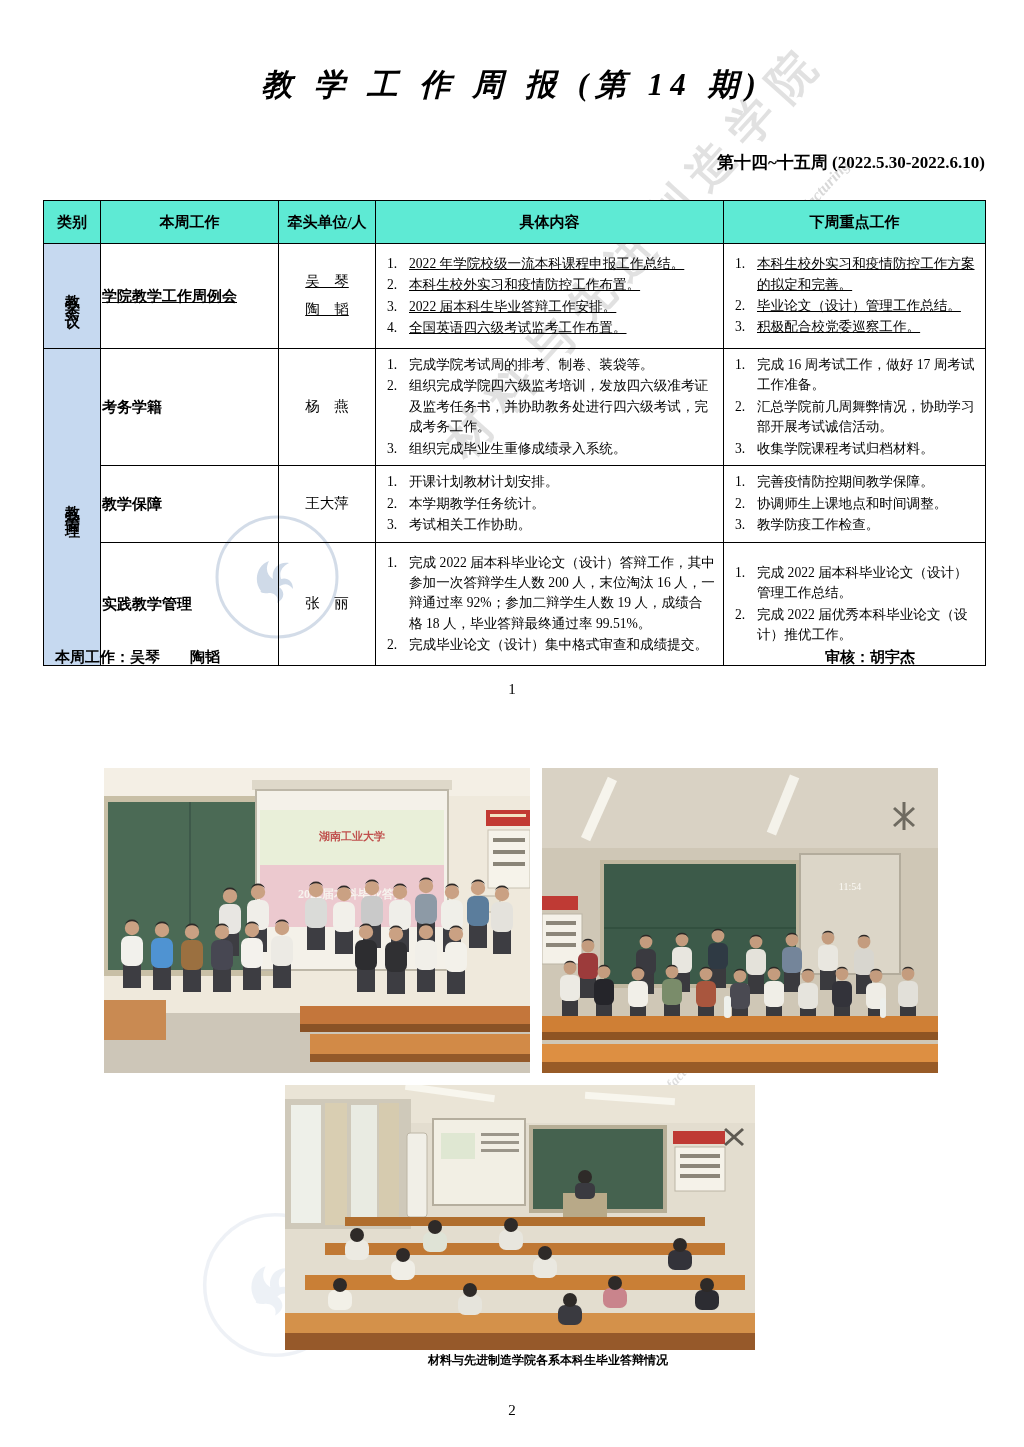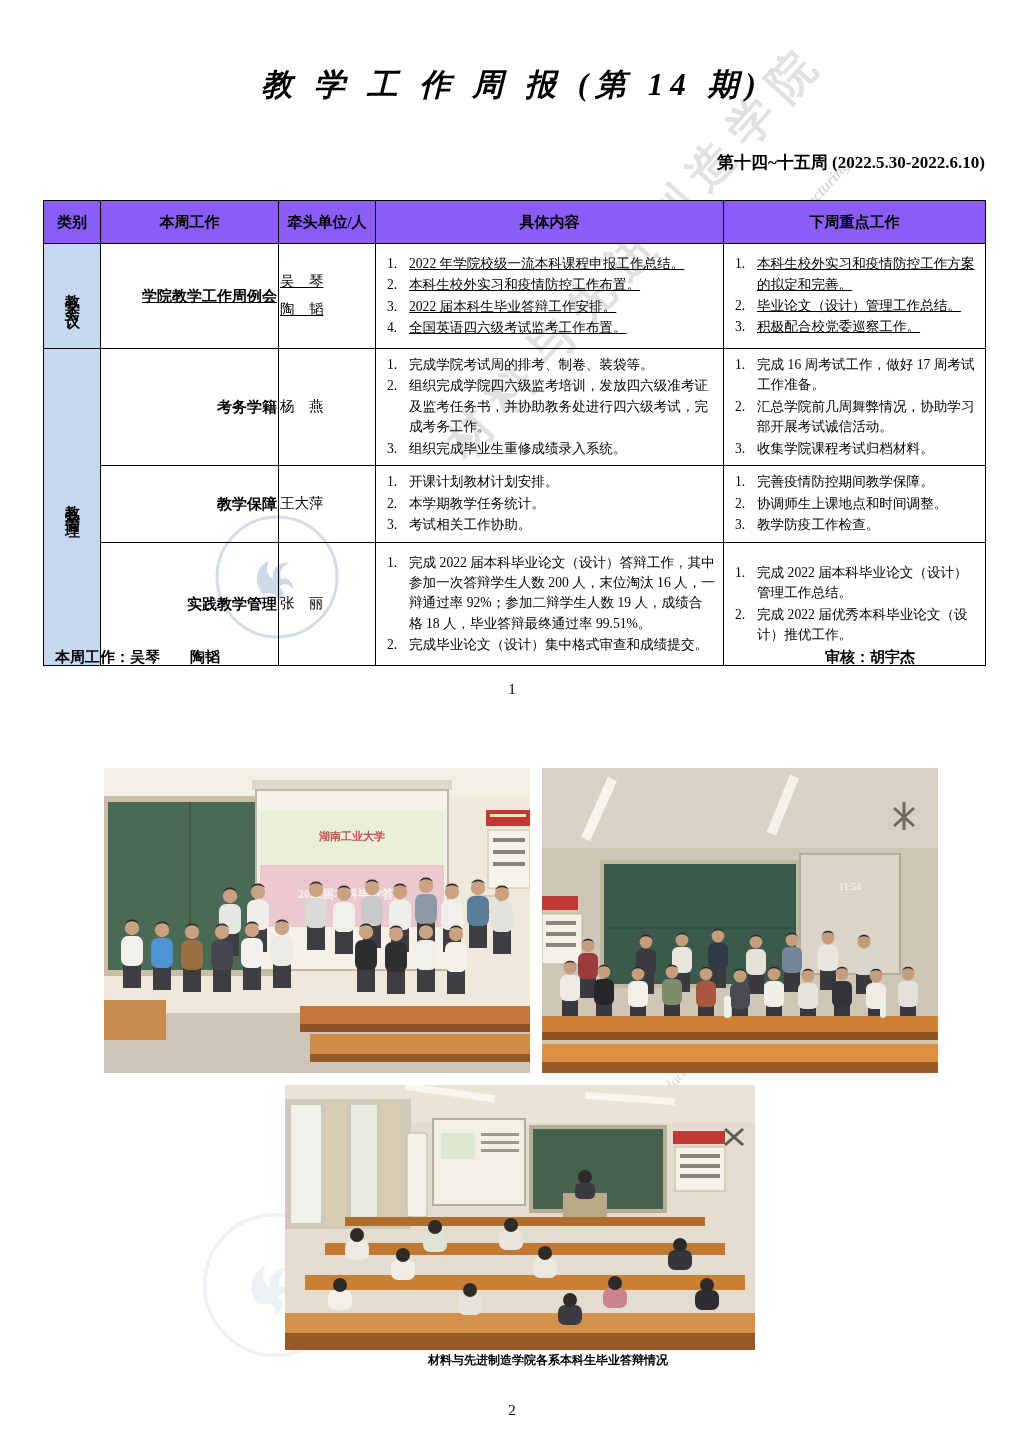--- a/index.html
+++ b/index.html
@@ -15,26 +15,26 @@
   #wm-en2{left:640px;top:1108px;font-size:14px;font-style:italic;opacity:.35;transform:rotate(-48deg);}
   .wm-logo{position:absolute;pointer-events:none;z-index:0;}
   
   .doc-title{position:absolute;top:64px;left:0;width:100%;text-align:center;
     font-size:31px;font-weight:bold;letter-spacing:7px;z-index:2;font-style:italic;}
   .doc-subtitle{position:absolute;top:151px;right:39px;font-size:17px;font-weight:bold;z-index:2;}
   
   table.report{position:absolute;left:43px;top:200px;width:942px;border-collapse:collapse;
     table-layout:fixed;z-index:2;background:transparent;}
   table.report th,table.report td{border:1.6px solid #000;overflow:hidden;}
-  table.report th{background:#8b5cf6;font-size:15px;font-weight:bold;height:40px;text-align:center;vertical-align:middle;}
+  table.report th{background:#5eead4;font-size:15px;font-weight:bold;height:40px;text-align:center;vertical-align:middle;}
   td.cat{background:#c6d9f0;text-align:center;vertical-align:middle;}
   td.cat .v{writing-mode:vertical-rl;text-orientation:upright;font-weight:bold;font-size:15px;
     letter-spacing:6px;display:inline-block;line-height:1;}
-  td.work{text-align:right;vertical-align:middle;font-weight:bold;font-size:15px;background:transparent;}
-  td.lead{text-align:left;vertical-align:middle;font-size:14.5px;}
+  td.work{text-align:left;vertical-align:middle;font-weight:bold;font-size:15px;background:transparent;}
+  td.lead{text-align:center;vertical-align:middle;font-size:14.5px;}
   td.lead div{line-height:1.9;}
   td.cell{vertical-align:middle;padding:3px 8px;font-size:13.6px;line-height:1.5;}
   ol.items{margin:0;padding:0;list-style:none;counter-reset:li;}
   ol.items li{counter-increment:li;position:relative;padding-left:25px;margin:1px 0;}
   ol.items li::before{content:counter(li) ".";position:absolute;left:3px;}
   tr.r1 td{height:98px;text-decoration:underline;} tr.r2 td{height:110px;margin-top:48px;} tr.r3 td{height:70px;} tr.r4 td{height:116px;}
   
   .editor-line{position:absolute;left:55px;top:648px;font-size:15px;font-weight:bold;z-index:2;}
   .reviewer-line{position:absolute;left:825px;top:648px;font-size:15px;font-weight:bold;z-index:2;}
   .pagenum{position:absolute;left:0;width:100%;text-align:center;font-size:15px;z-index:2;}

